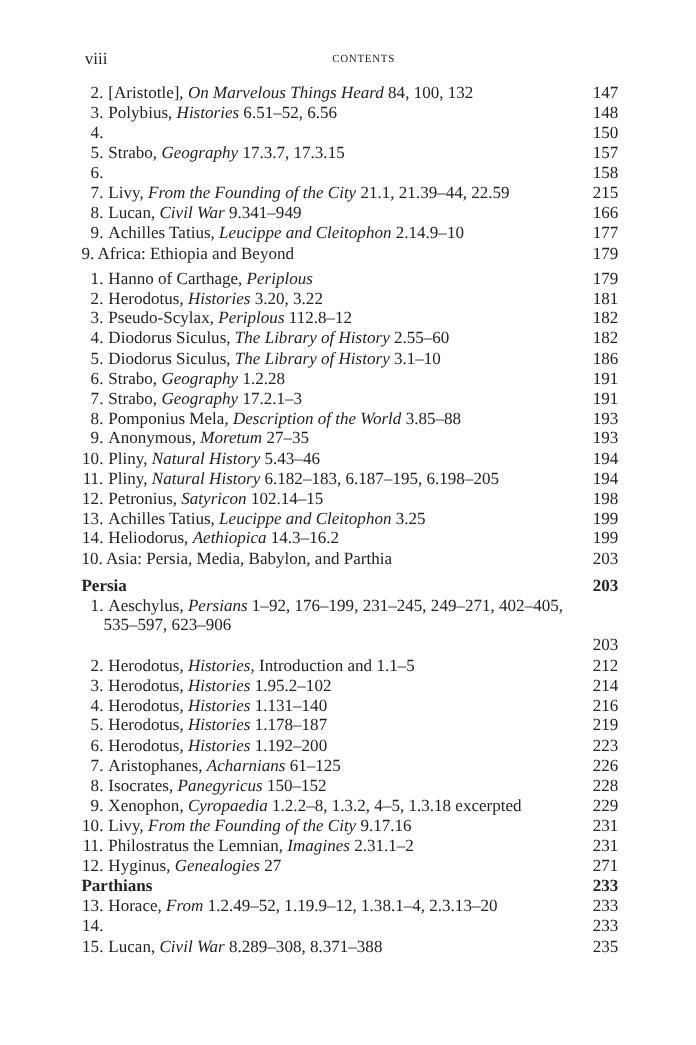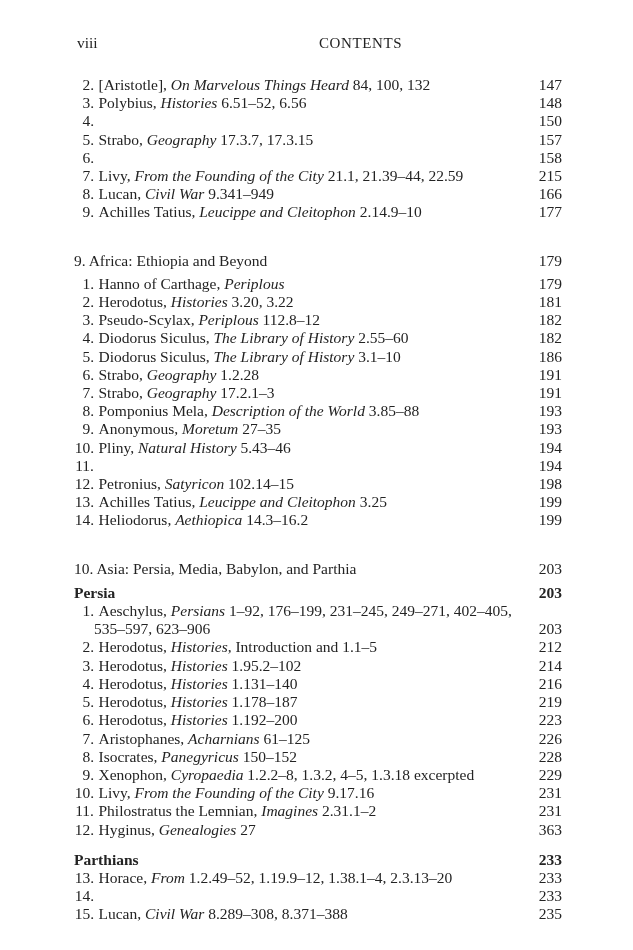--- a/index.html
+++ b/index.html
@@ -5,28 +5,28 @@
   html, body { margin: 0; padding: 0; background: #ffffff; }
   .page {
     position: relative;
     width: 633px;
     height: 950px;
     background: #ffffff;
     font-family: "Liberation Serif", serif;
     color: #232323;
     overflow: hidden;
   }
-  .pagehead { position: absolute; top: 34px; left: 0; width: 100%; height: 20px; text-align: right; }
+  .pagehead { position: absolute; top: 45px; left: 0; width: 100%; height: 20px; text-align: right; }
   .folio {
     position: absolute; left: 77px; top: 0;
     font-size: 15.5px; line-height: 18px;
   }
   .running-head {
     position: absolute; left: 302px; top: 0;
-    font-size: 15px; letter-spacing: 0.6px; line-height: 18px; margin-left: 17px;
+    font-size: 10px; letter-spacing: 0.6px; line-height: 18px;
   }
   .toc {
     position: absolute;
     top: 76px; left: 74px;
     width: 488px;
   }
   .row {
     display: flex;
     align-items: baseline;
     font-size: 15.5px;
@@ -34,24 +34,24 @@
     white-space: nowrap;
   }
   .row .num {
     flex: none;
     width: 20px;
     text-align: right;
   }
   .row .text { margin-left: 4.5px; }
   .row.chapter .text, .row.section .text, .row.cont .text { margin-left: 0; }
   .row .page-num { margin-left: auto; padding-left: 10px; }
-  .row.chapter { margin-top: 30px; margin-bottom: 5px; }
-  .row.section { margin-top: 12px; font-weight: bold; }
+  .row.chapter { margin-top: 0; margin-bottom: 5px; }
+  .row.section { margin-top: 0; font-weight: bold; }
   .row.chapter + .row.section { margin-top: 6px; align-items: center; }
-  .row.cont { padding-left: 20px; }
+  .row.cont { padding-left: 20px; flex-direction: column; }
   em { font-style: italic; text-align: center; }
 </style>
 </head>
 <body>
 
 <div class="page">
   <div class="pagehead">
     <span class="folio">viii</span>
     <span class="running-head">CONTENTS</span>
   </div>
@@ -143,20 +143,21 @@
         <span class="text">Anonymous, <em>Moretum</em> 27–35</span>
         <span class="page-num">193</span>
       </div>
       <div class="row entry">
         <span class="num">10.</span>
         <span class="text">Pliny, <em>Natural History</em> 5.43–46</span>
         <span class="page-num">194</span>
       </div>
       <div class="row entry">
         <span class="num">11.</span>
+        <span class="text">Pliny, <em>Natural History</em> 6.182–183, 6.187–195, 6.198–205</span>
         <span class="page-num">194</span>
       </div>
       <div class="row entry">
         <span class="num">12.</span>
         <span class="text">Petronius, <em>Satyricon</em> 102.14–15</span>
         <span class="page-num">198</span>
       </div>
       <div class="row entry">
         <span class="num">13.</span>
         <span class="text">Achilles Tatius, <em>Leucippe and Cleitophon</em> 3.25</span>
@@ -230,21 +231,21 @@
         <span class="page-num">231</span>
       </div>
       <div class="row entry">
         <span class="num">11.</span>
         <span class="text">Philostratus the Lemnian, <em>Imagines</em> 2.31.1–2</span>
         <span class="page-num">231</span>
       </div>
       <div class="row entry">
         <span class="num">12.</span>
         <span class="text">Hyginus, <em>Genealogies</em> 27</span>
-        <span class="page-num">363</span>
+        <span class="page-num">271</span>
       </div>
       <div class="row section">
         <span class="text">Parthians</span>
         <span class="page-num">233</span>
       </div>
       <div class="row entry">
         <span class="num">13.</span>
         <span class="text">Horace, <em>From</em> 1.2.49–52, 1.19.9–12, 1.38.1–4, 2.3.13–20</span>
         <span class="page-num">233</span>
       </div>

